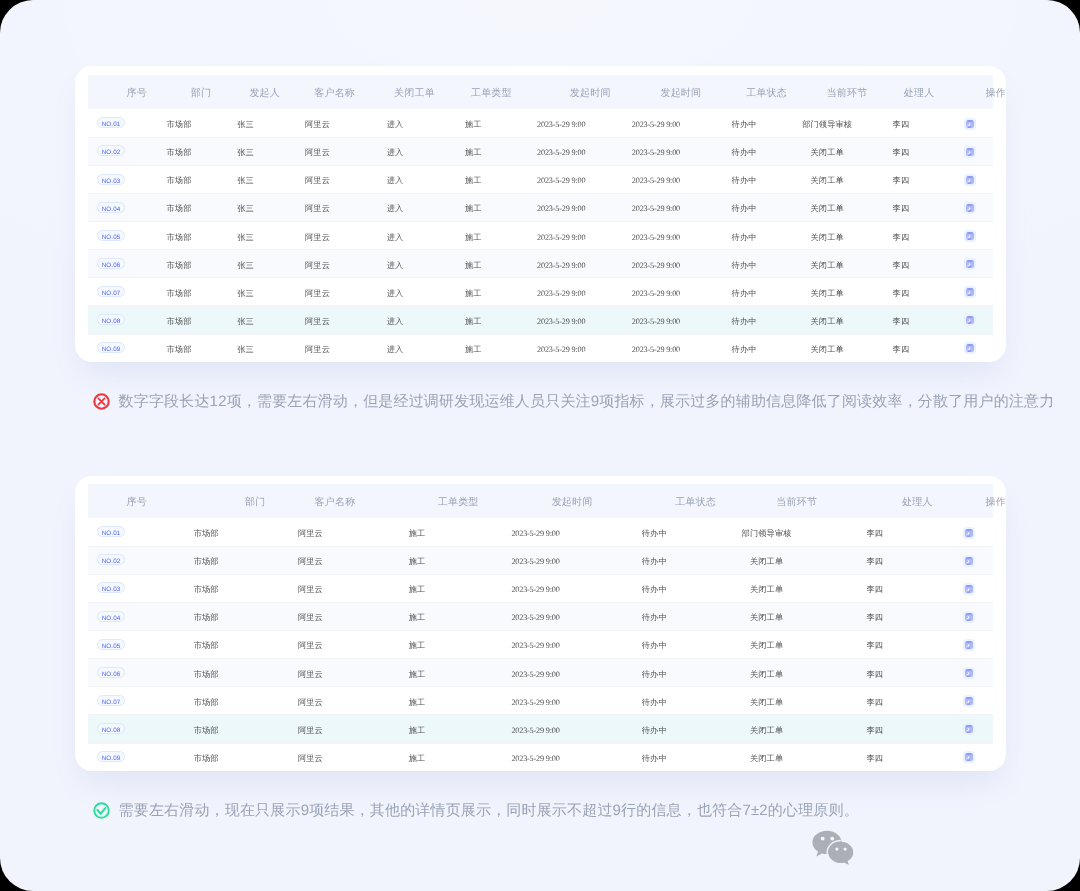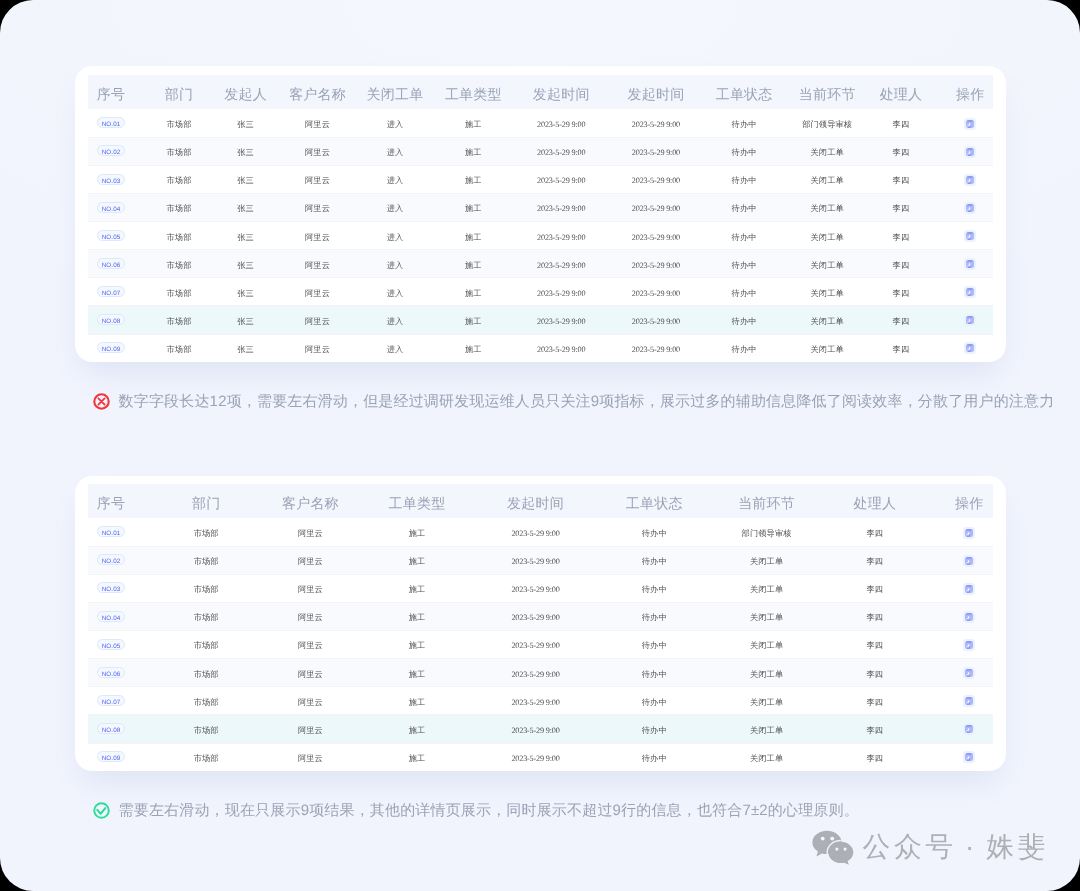--- a/index.html
+++ b/index.html
@@ -11,21 +11,21 @@
        text-rendering:geometricPrecision;}
   #page{position:relative;width:1080px;height:891px;background:#f1f4fd;border-radius:33px;overflow:hidden;}
   #page::after{content:"";position:absolute;inset:0;pointer-events:none;
     background:radial-gradient(130% 70% at 50% 0%, rgba(255,255,255,0.30) 0%, rgba(255,255,255,0) 62%);}
 
   .card{position:absolute;background:#fff;border-radius:17px;
         box-shadow:0 17px 31px -9px rgba(115,135,195,0.165);overflow:hidden;z-index:2;}
   .stripes{position:absolute;left:13px;right:13px;top:0;bottom:0;z-index:1;pointer-events:none;}
   .stripes > div{position:absolute;left:0;right:0;}
   .tbl{position:relative;z-index:2;width:100%;border-collapse:collapse;table-layout:fixed;}
-  .tbl th{font-weight:400;font-size:14px;color:#9aa2b5;height:33.8px;text-align:center;padding:0;
+  .tbl th{font-weight:400;font-size:10px;color:#9aa2b5;height:33.8px;text-align:right;padding:0;
           background:transparent;letter-spacing:.2px;vertical-align:middle;line-height:1;
           padding-top:3.5px;}
   .tbl td{font-size:8.2px;color:#4f4f4f;height:28.05px;text-align:center;padding:0;
           background:transparent;letter-spacing:.15px;vertical-align:middle;line-height:1;
           padding-top:5px;}
   .tbl td.num{letter-spacing:-0.18px;font-family:Liberation Serif, serif;}
 
   .badge{display:inline-block;border:1px solid #dde8fa;background:#f4f9ff;color:#4f5df0;
          border-radius:6px;font-size:6.3px;line-height:13px;height:11px;width:28px;
          letter-spacing:.1px;font-family:"Liberation Sans",sans-serif;text-align:center;
@@ -539,16 +539,15 @@
         </g>
         <path d="M29.85 11.45c-7.56 0-13.7 5.35-13.7 11.95s6.14 11.95 13.7 11.95" fill="none" stroke="#f1f4fd" stroke-width="1.35"></path>
         <g fill="#f5f7fc">
           <circle cx="11.7" cy="9.6" r="1.95"></circle>
           <circle cx="21.2" cy="9.6" r="1.95"></circle>
           <circle cx="25.9" cy="20.1" r="1.55"></circle>
           <circle cx="34.1" cy="20.1" r="1.55"></circle>
         </g>
       </svg>
     </span>
-    <span class="wmtxt">公众号 · 姝斐</span>
   </div>
 
 </div>
 
 </body></html>

